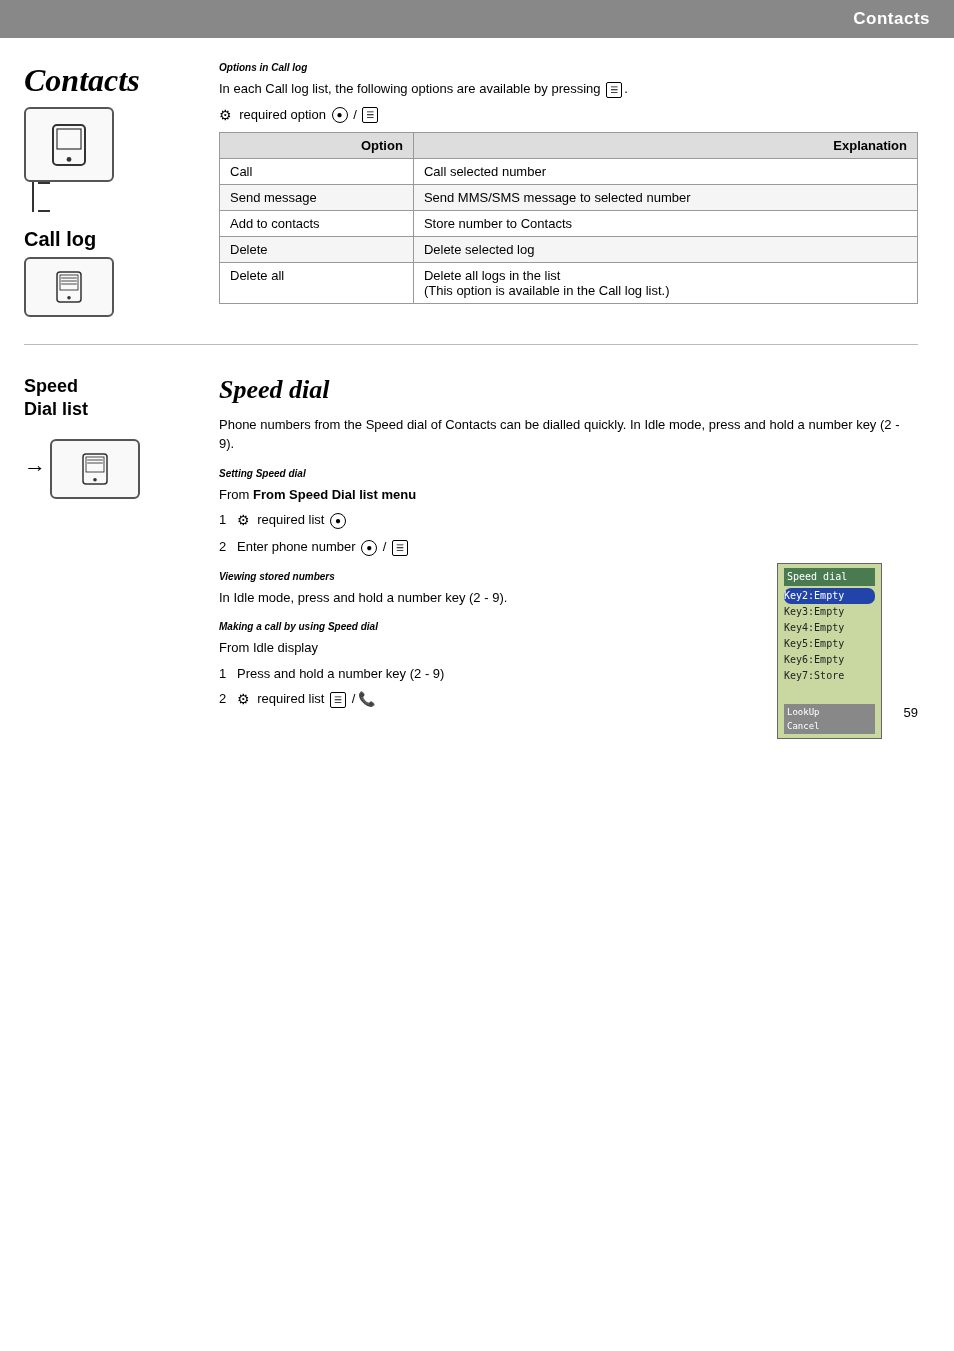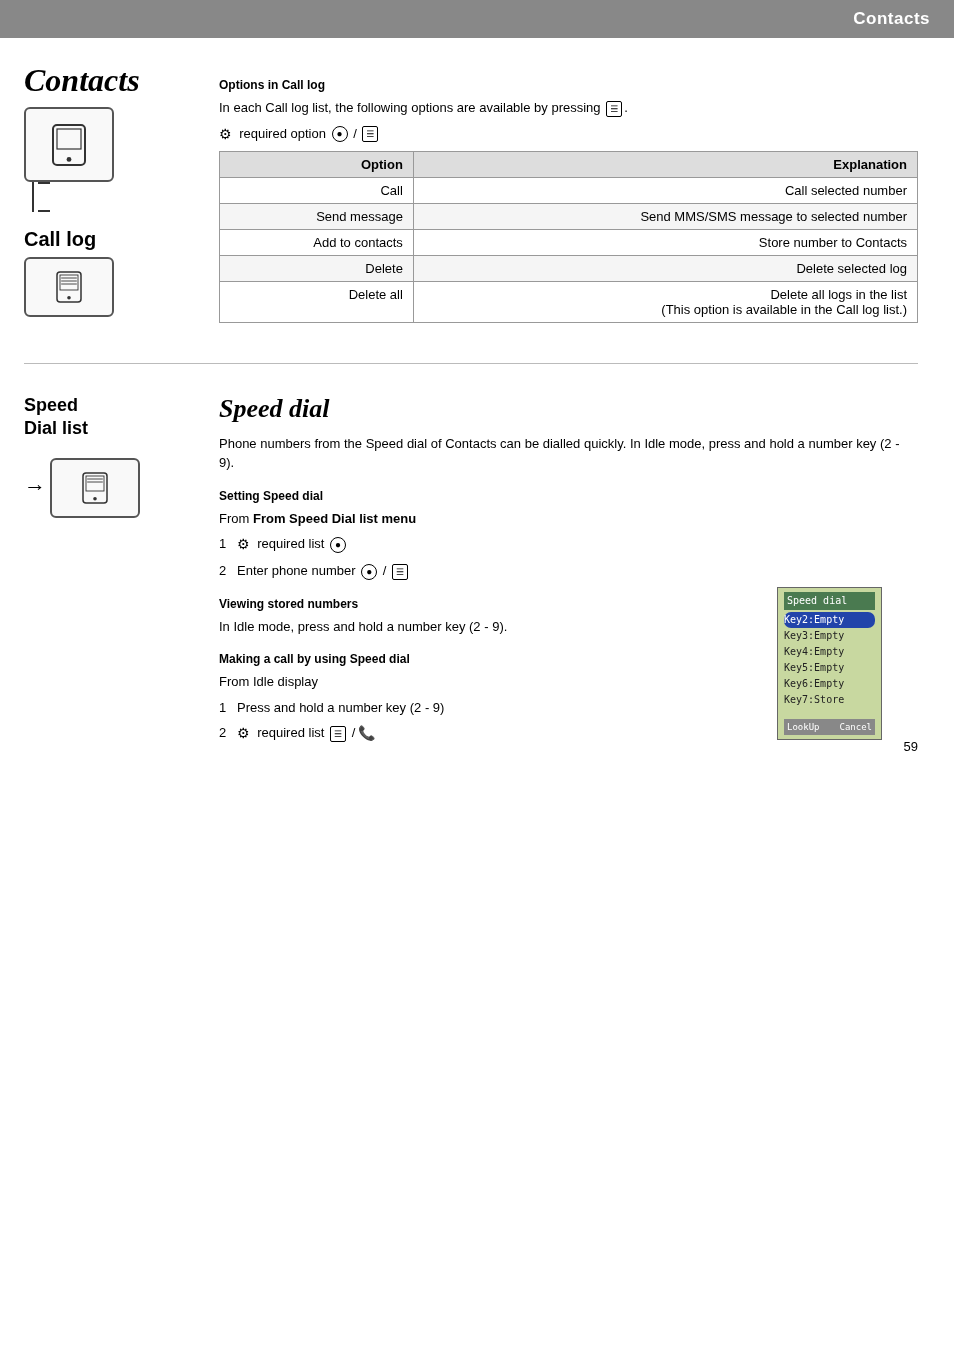--- a/index.html
+++ b/index.html
@@ -83,24 +83,25 @@
       border: 2px solid #555;
       border-radius: 6px;
       display: flex;
       align-items: center;
       justify-content: center;
       background: #f9f9f9;
     }
 
     
     .section-heading {
-      font-size: 12px;
-      font-weight: bold;
+      font-size: 10px;
+      font-weight: bold;
+      font-style: italic;
       margin-bottom: 6px;
-      margin-top: 16px;
+      margin-top: 0;
     }
 
     .section-text {
       font-size: 13px;
       margin-bottom: 6px;
       line-height: 1.5;
     }
 
     
     .options-table {
@@ -113,21 +114,20 @@
       background: #ddd;
       border: 1px solid #999;
       padding: 5px 10px;
       text-align: right;
       font-weight: bold;
     }
     .options-table td {
       border: 1px solid #999;
       padding: 5px 10px;
       vertical-align: top;
-      text-align: right;
     }
     .options-table tr:nth-child(even) td {
       background: #f5f5f5;
     }
 
     
     .speed-dial-section {
       margin-top: 30px;
     }
 
@@ -238,24 +238,25 @@
     }
     .speed-dial-screen .screen-row.selected {
       background: #2244aa;
       color: #fff;
       border-radius: 7px;
     }
     .speed-dial-screen .screen-footer {
       background: #888;
       color: #fff;
       font-size: 9px;
-      margin-top: 11px;
+      margin-top: 20px;
       padding: 1px 3px;
       display: flex;
       justify-content: space-between;
+      flex-direction: column;
     }
 
     
     .numbered-item {
       display: flex;
       align-items: flex-start;
       margin-bottom: 6px;
       font-size: 13px;
       line-height: 1.5;
     }

